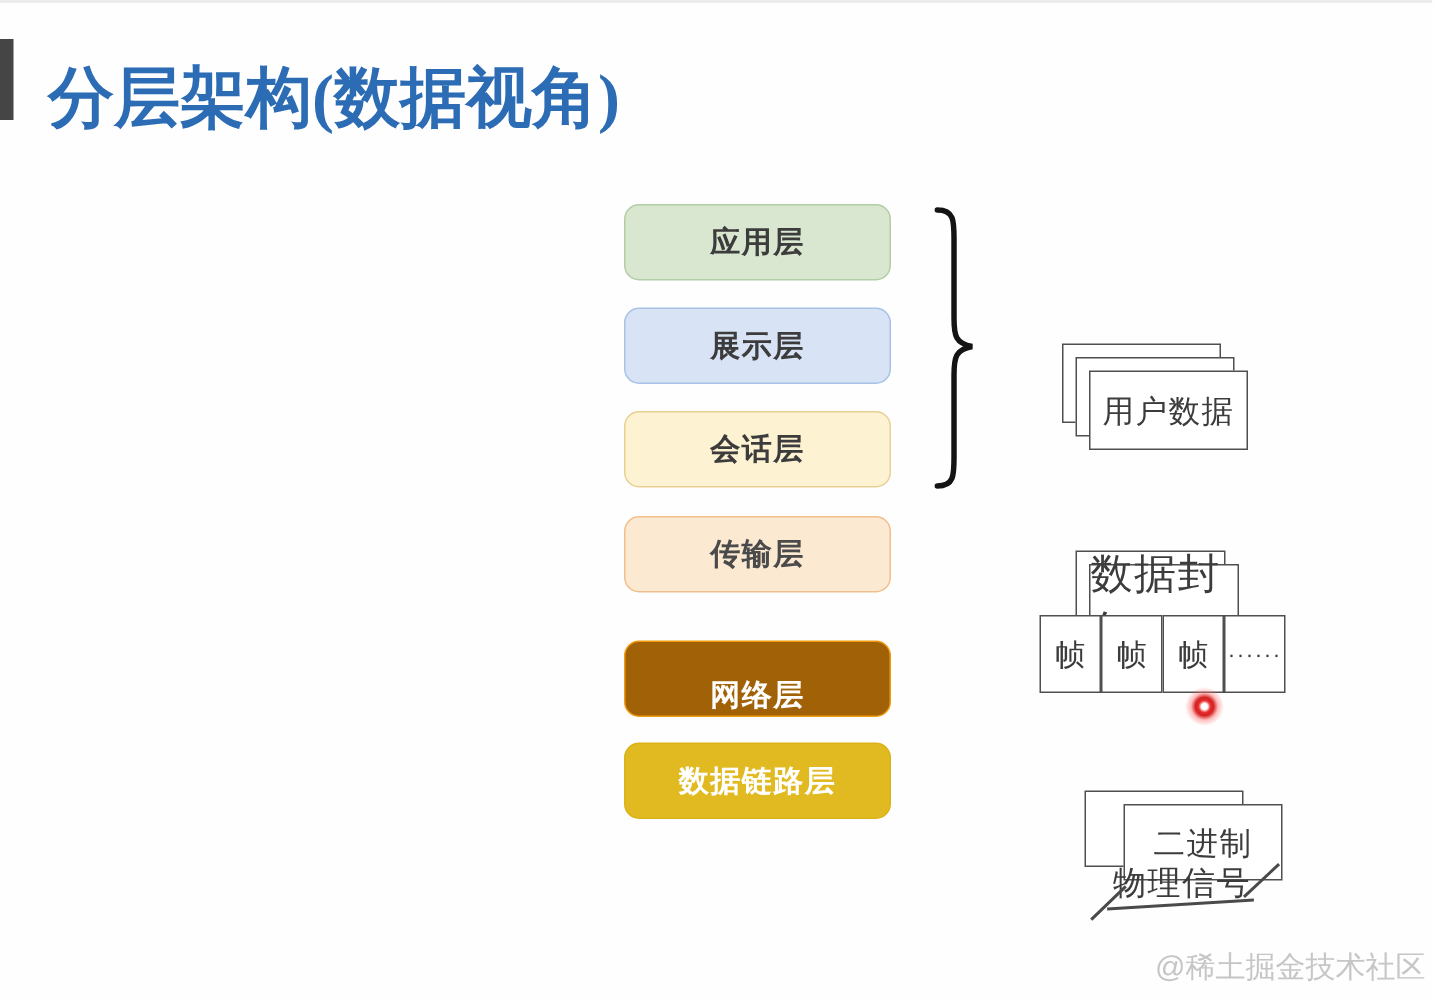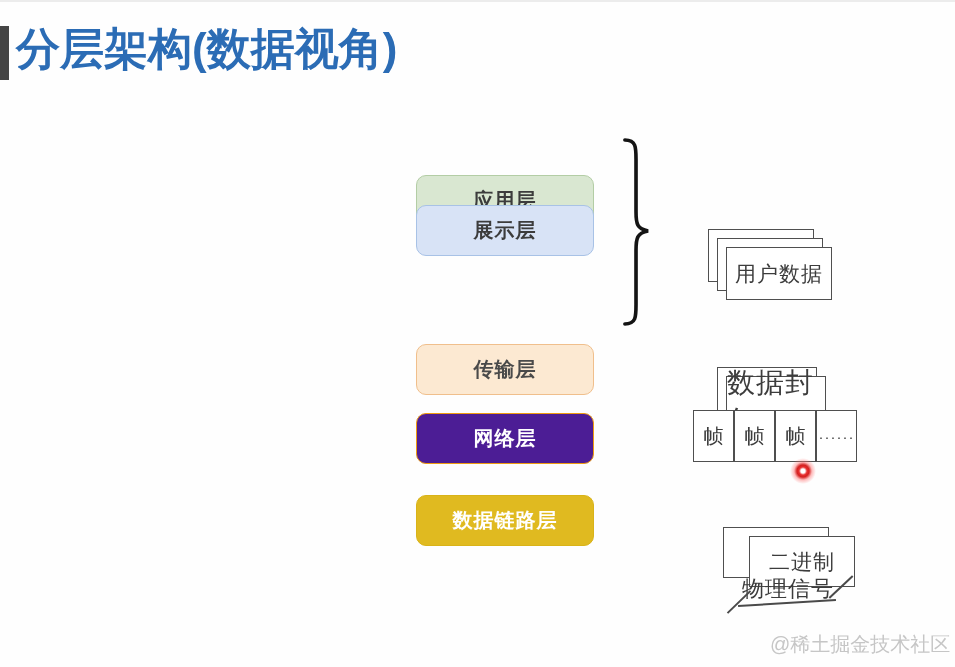--- a/index.html
+++ b/index.html
@@ -15,25 +15,26 @@
     border-top:2px solid #ececec;
   }
   
   .title-accent{
     position:absolute;left:0;top:24px;
     width:9px;height:54px;
     background:#454545;
   }
   .page-title{
     position:absolute;left:16px;top:18px;
-    margin:0;
+    margin:16px;
     font-size:44px;font-weight:bold;
     letter-spacing:0;
     color:#2b6cb5;
     white-space:nowrap;
+    font-family:Liberation Serif, serif;
   }
   
   .layer-box{
     position:absolute;left:416px;
     width:178px;height:51px;
     box-sizing:border-box;
     border:1.6px solid transparent;
     border-radius:10px;
     display:flex;align-items:center;justify-content:center;
     font-size:20px;font-weight:bold;
@@ -107,30 +108,33 @@
   }
 </style>
 </head>
 <body>
 
 <div class="canvas">
 
   <div class="title-accent" style="background: rgb(69, 69, 69);"></div>
   <h1 class="page-title" style="color: rgb(43, 108, 181);">分层架构(数据视角)</h1>
 
-  <div class="layer-box" style="top: 134px; background: rgb(217, 231, 209); border-color: rgb(179, 205, 165); color: rgb(60, 60, 60); margin-top: 39px;">
+  <div class="layer-box" style="top: 134px; background: rgb(217, 231, 209); border-color: rgb(179, 205, 165); color: rgb(60, 60, 60);">
     <span>应用层</span>
   </div>
   <div class="layer-box" style="top: 203px; background: rgb(216, 227, 246); border-color: rgb(168, 194, 230); color: rgb(60, 60, 60);">
     <span>展示层</span>
   </div>
+  <div class="layer-box" style="top: 272px; background: rgb(253, 243, 211); border-color: rgb(231, 208, 146); color: rgb(60, 60, 60);">
+    <span>会话层</span>
+  </div>
   <div class="layer-box" style="top: 342px; background: rgb(252, 233, 210); border-color: rgb(240, 191, 140); color: rgb(74, 74, 74);">
     <span>传输层</span>
   </div>
-  <div class="layer-box" style="top: 411px; background: #4c1d95; border-color: rgb(239, 155, 16); color: rgb(255, 255, 255);">
+  <div class="layer-box" style="top: 425px; background: #a16207; border-color: rgb(239, 155, 16); color: rgb(255, 255, 255); align-items: flex-end;">
     <span>网络层</span>
   </div>
   <div class="layer-box" style="top: 480px; background: rgb(224, 186, 32); border-color: rgb(217, 179, 24); color: rgb(255, 255, 255); margin-top: 13px;">
     <span>数据链路层</span>
   </div>
 
   <svg class="brace" viewBox="0 0 36 188">
     <path d="M8 3 C19 3 19 10 19 22 L19 74 C19 86 20 91 31 93 C20 95 19 100 19 112 L19 166 C19 178 19 185 8 185" fill="none" stroke="#141414" stroke-width="3.6" stroke-linecap="round"></path>
   </svg>
 

